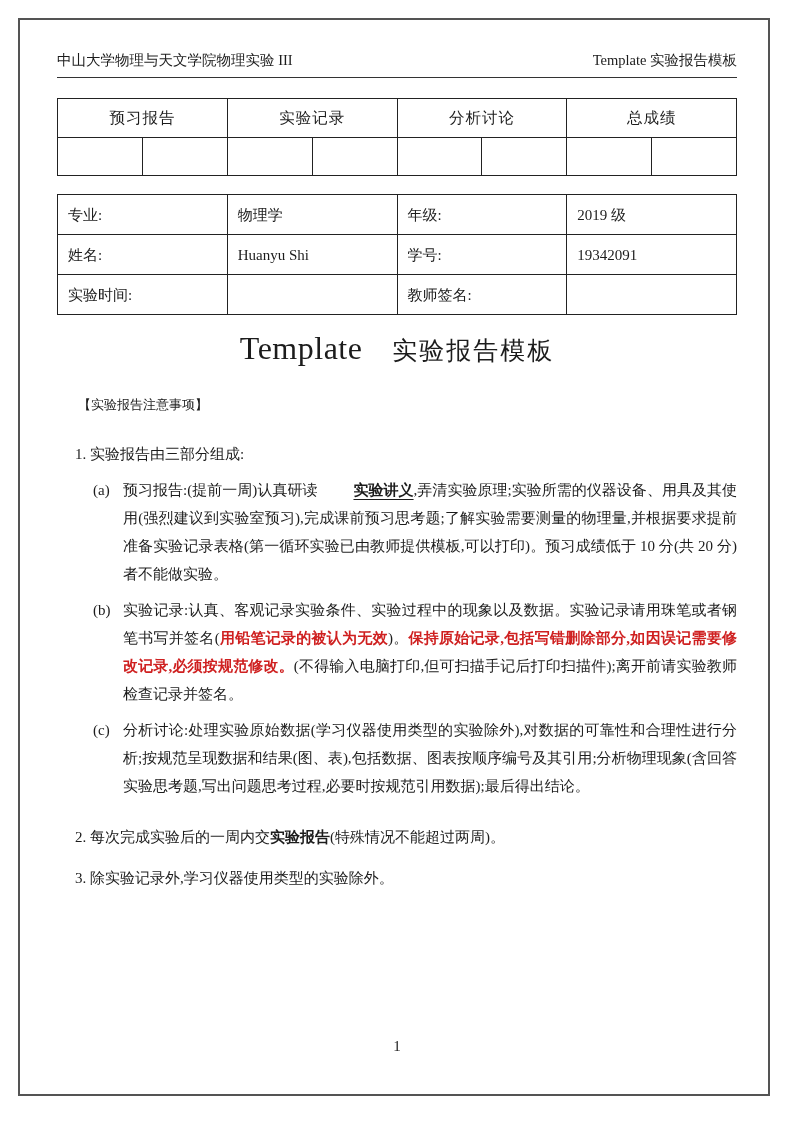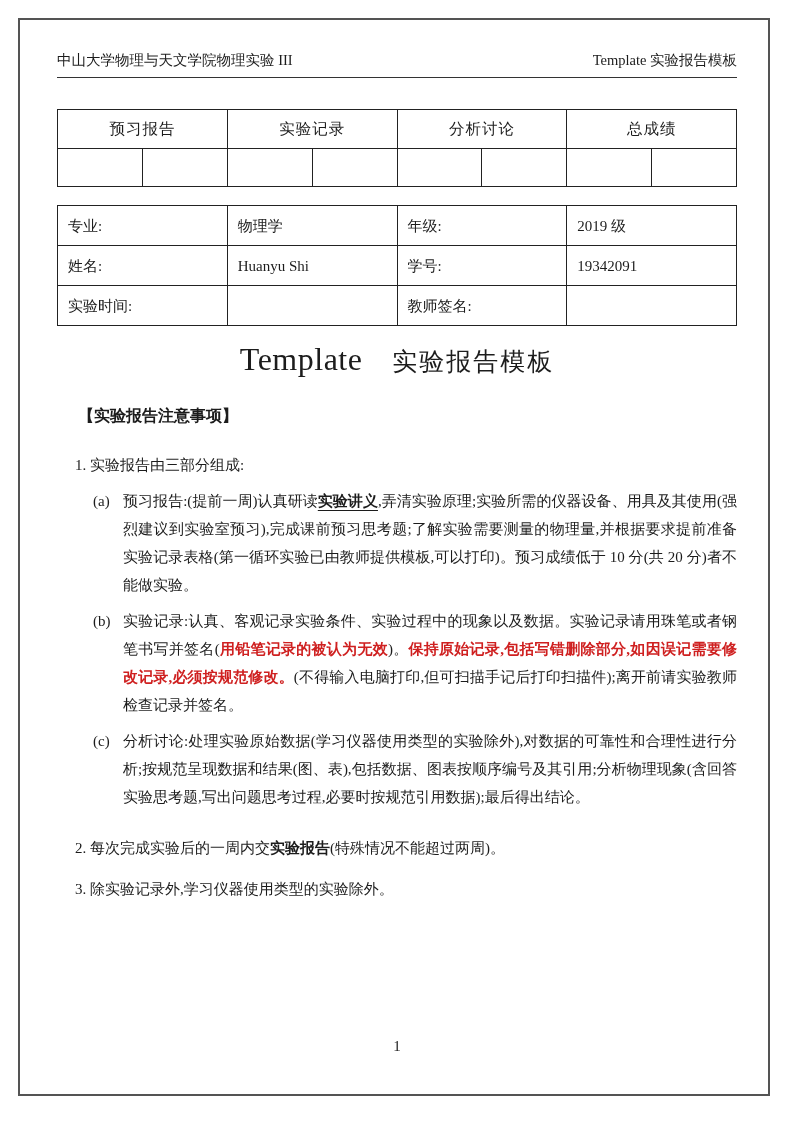--- a/index.html
+++ b/index.html
@@ -18,48 +18,48 @@
     position:absolute; left:57px; top:0; width:680px;
     font-size:15px; line-height:28px; text-align:justify;
   }
   
   .header {
     margin-top:52px; display:flex; justify-content:space-between; align-items:flex-start;
     font-size:14.5px; line-height:17px; padding-bottom:8px; border-bottom:1.2px solid #333333;
     text-align:left;
   }
   
-  .grade-table { width:100%; margin-top:31px; border-collapse:collapse; table-layout:fixed; }
+  .grade-table { width:100%; margin-top:20px; border-collapse:collapse; table-layout:fixed; }
   .grade-table td { border:1px solid var(--line); }
   .grade-table .gt-head td { height:39px; text-align:center; font-size:15.5px; letter-spacing:1px; }
   .grade-table .gt-body td { height:38px; }
   
   .info-table { width:100%; margin-top:18px; border-collapse:collapse; table-layout:fixed;padding-left:29px; }
   .info-table td {
     border:1px solid var(--line); height:40px; padding:0 4px 0 10px;
     font-size:15px; vertical-align:middle; text-align:left;
   }
   
   .title { margin-top:15px; text-align:center; line-height:36px; white-space:nowrap; }
   .title-en { font-size:32px; letter-spacing:0.5px; }
   .title-zh { font-size:25px; margin-left:26px; letter-spacing:2px; }
   
-  .notice-heading { margin-top:19px; padding-left:21px; font-weight:bold; font-size:16px; text-align:left; }
+  .notice-heading { margin-top:19px; padding-left:21px; font-weight:normal; font-size:13px; text-align:left; }
   .blk { position:relative; }
   .li-1 { margin-top:21px; padding-left:33px; }
   .marker-1 { position:absolute; left:18px; top:0; }
   .sub { margin-top:8px; padding-left:66px; }
   .marker-2 { position:absolute; left:36px; top:0; }
   .summary { margin-top:15px; padding-left:33px; }
   .li-2 { margin-top:23px; padding-left:33px; }
   .li-3 { margin-top:13px; padding-left:33px; }
   
   .b  { font-weight:bold; }
   .rb { font-weight:bold; color:var(--accent-red); }
-  .bu { font-weight:bold; text-decoration:underline; text-underline-offset:4px; }
+  .bu { font-weight:bold; text-decoration:underline; text-underline-offset:4px;margin-left:36px; }
   
   .footer { position:absolute; left:0; top:1038px; width:794px; text-align:center; font-size:15px; }
 </style>
 </head>
 <body>
 
 <div class="page">
   <div class="frame"></div>
 
   <div class="content">

